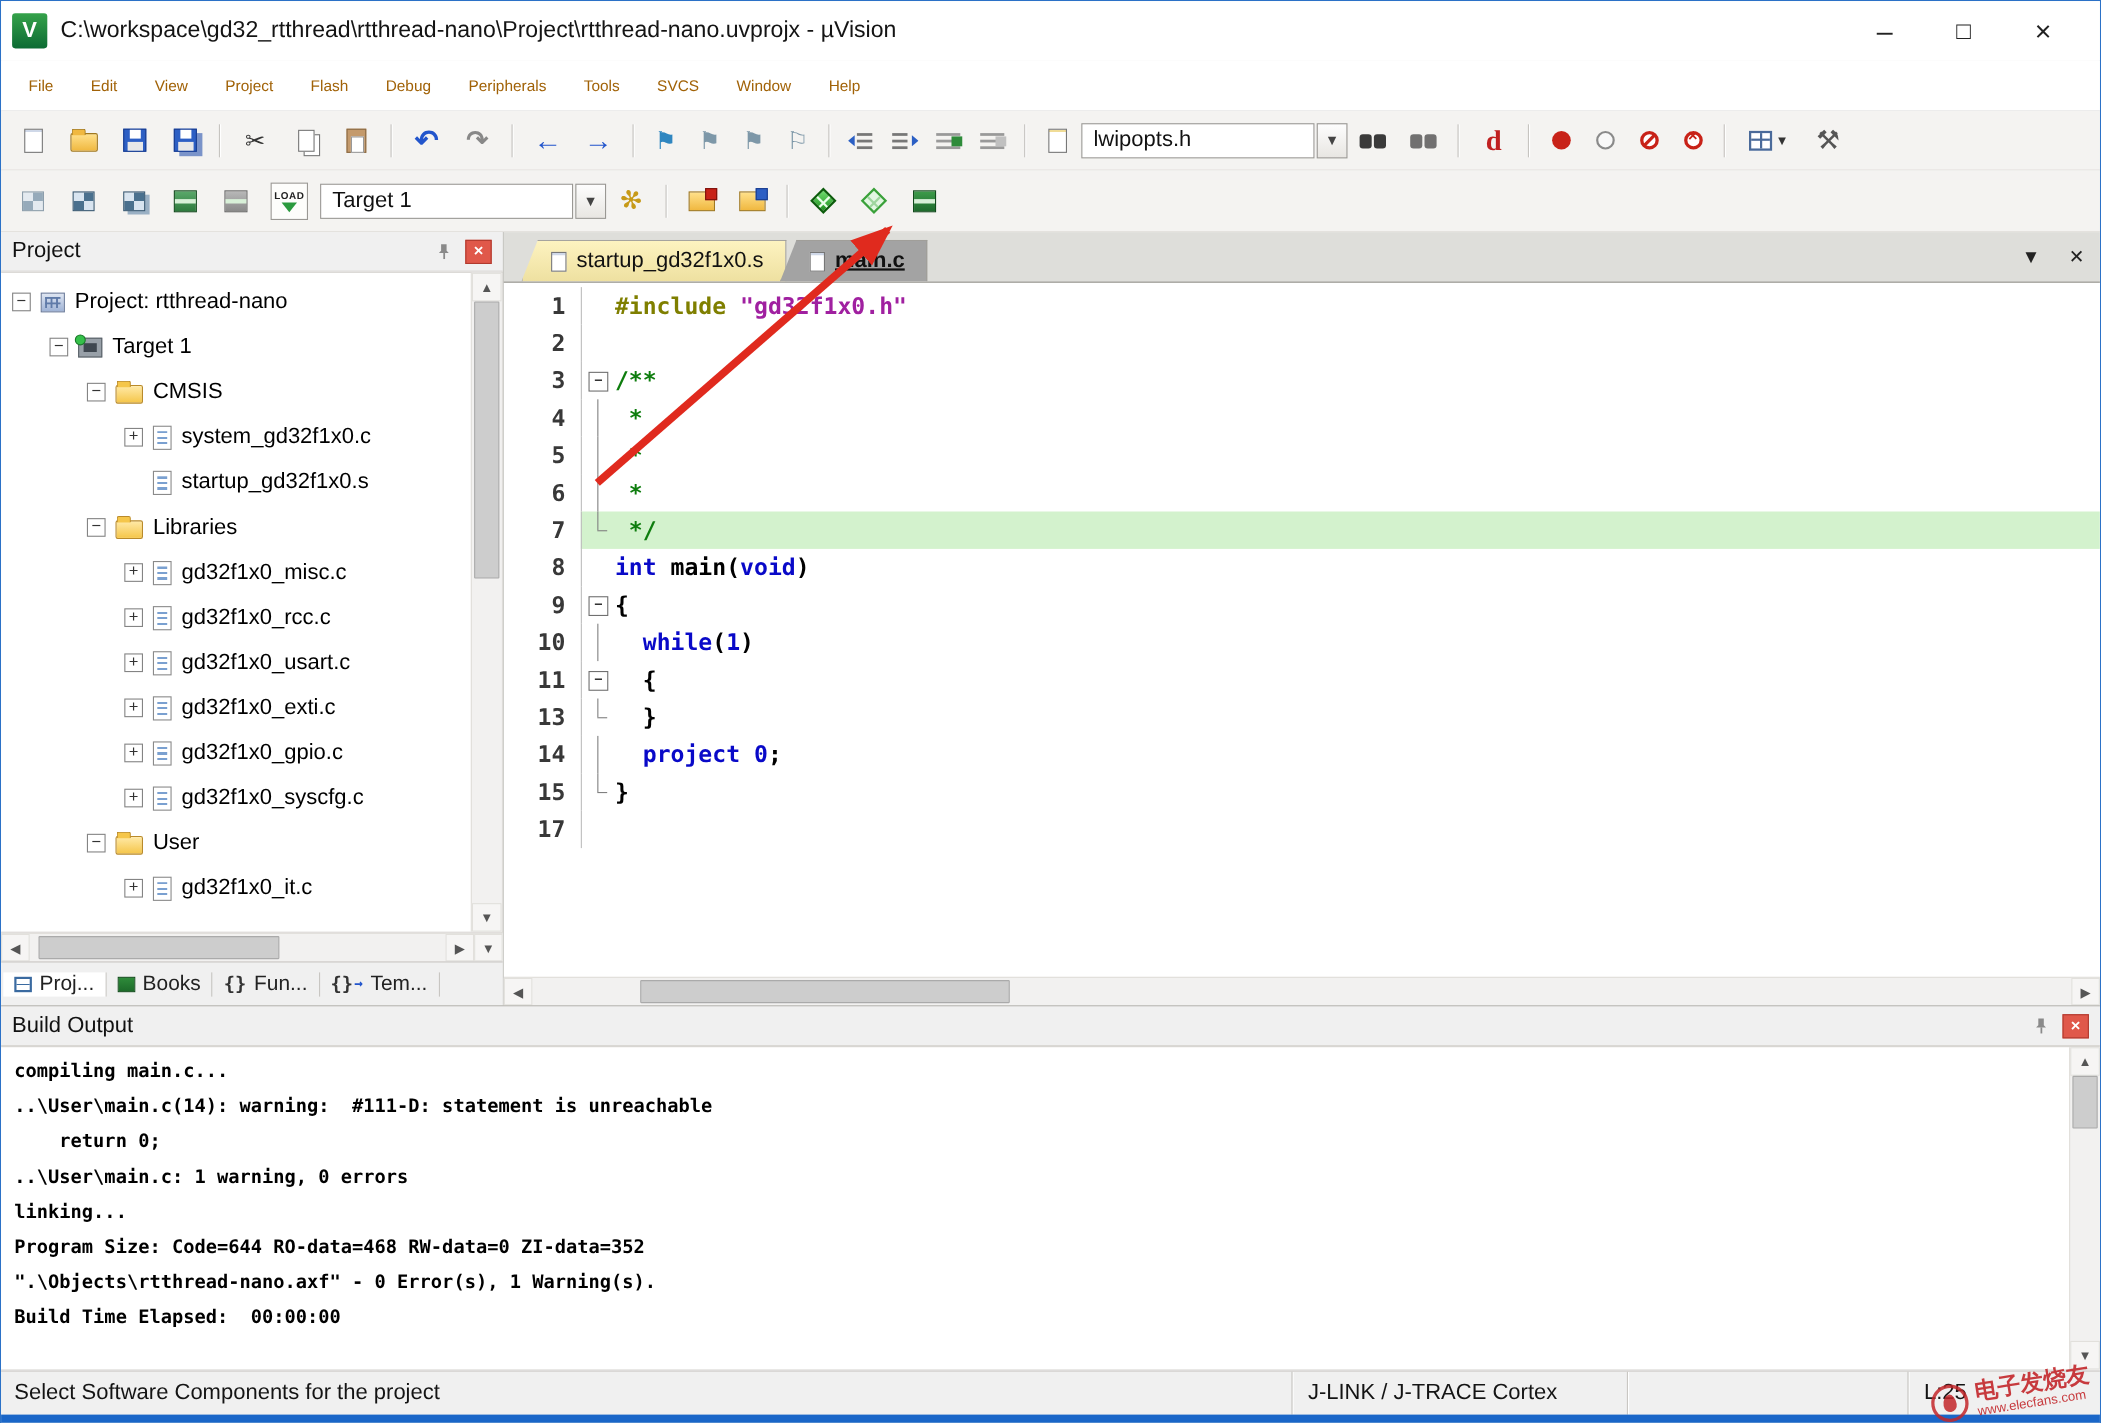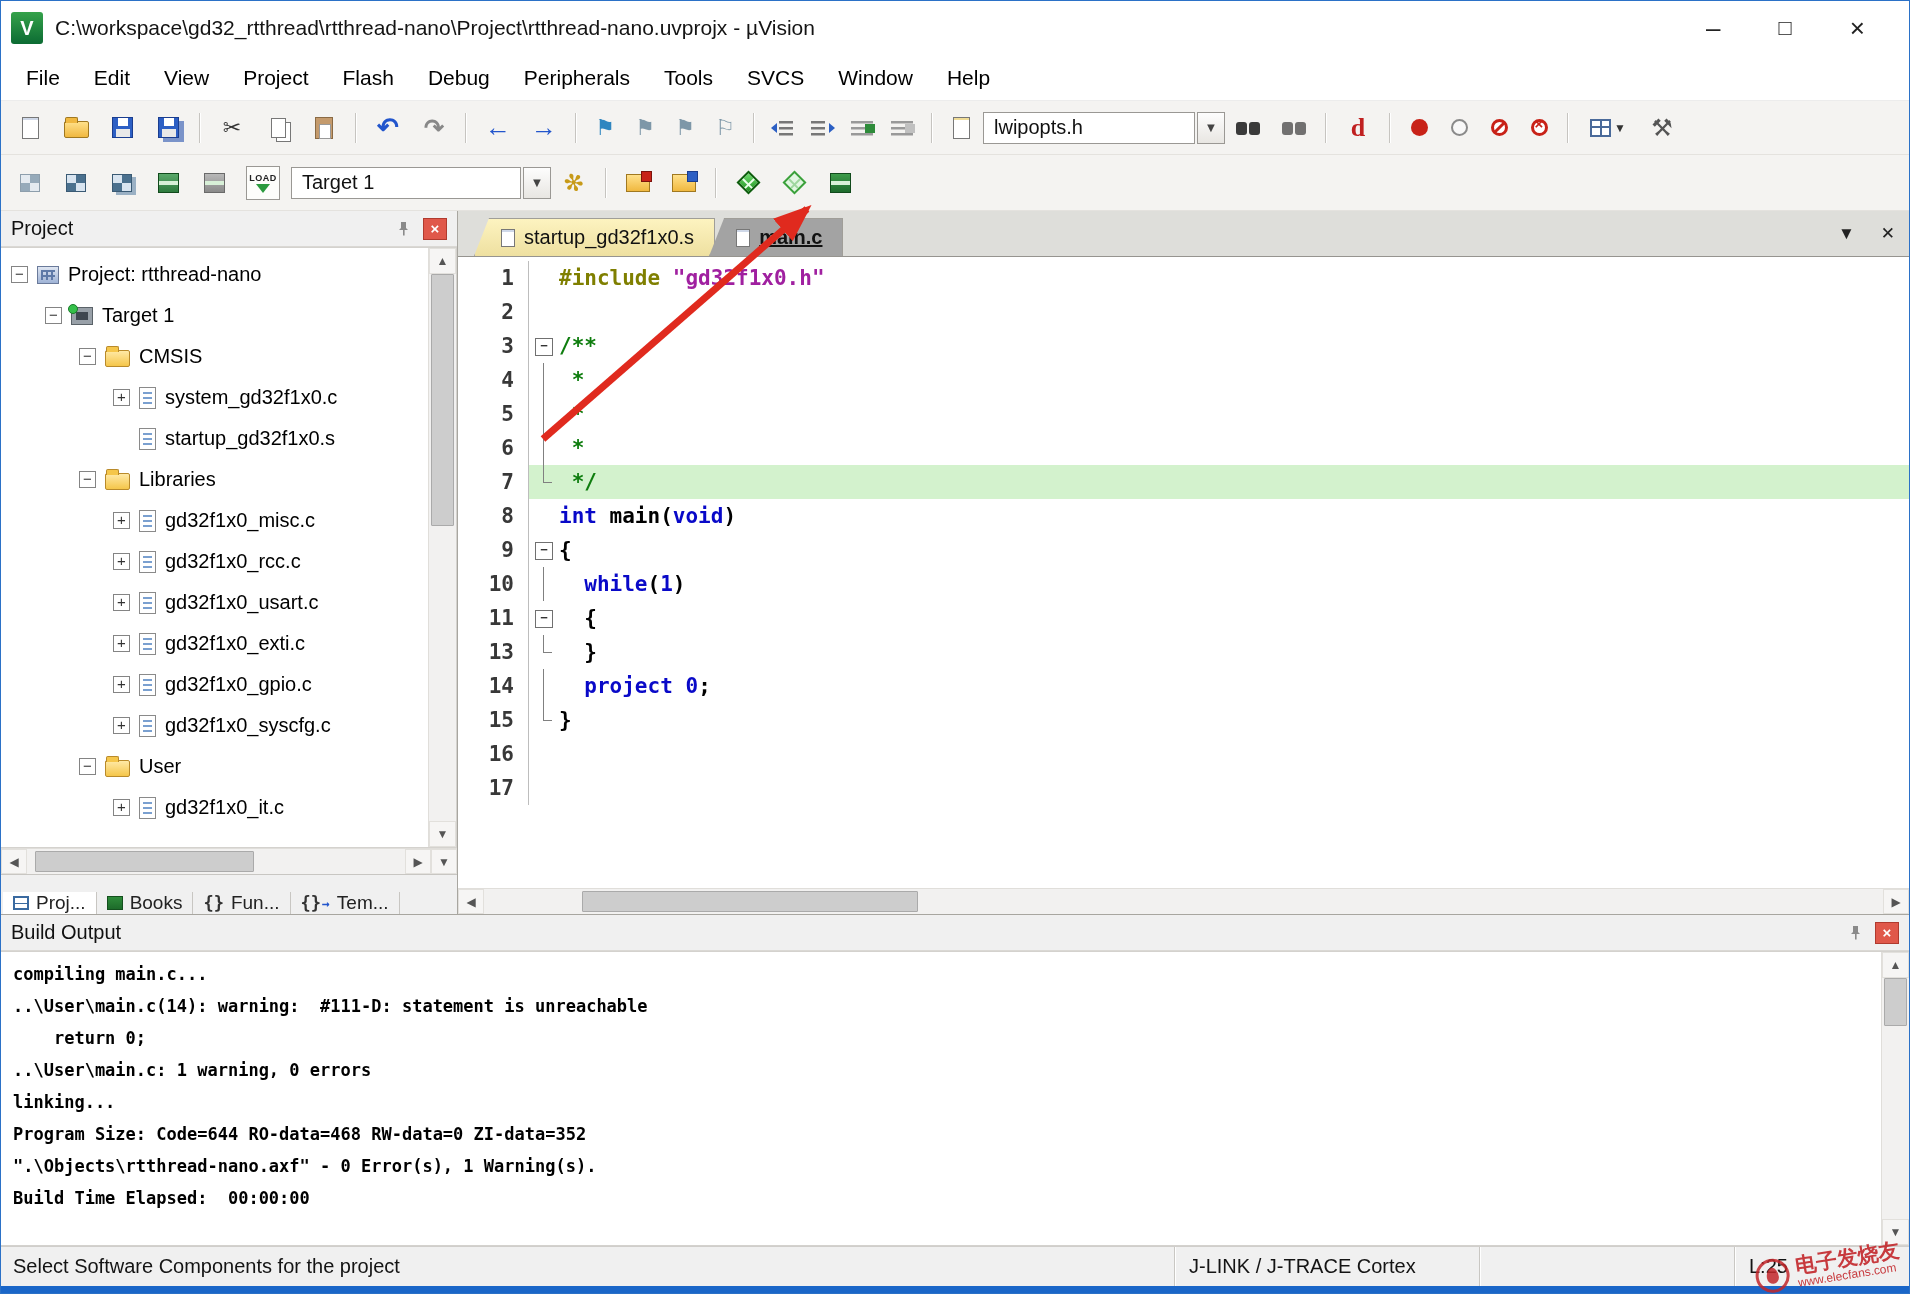--- a/index.html
+++ b/index.html
@@ -10,21 +10,21 @@
   
   .titlebar{height:54px;background:#fff;display:flex;align-items:center;padding:0 10px;flex:none}
   .app-icon{width:32px;height:32px;border-radius:3px;background:linear-gradient(#35a24a,#0c6b33);color:#fff;font-weight:bold;font-size:20px;display:flex;align-items:center;justify-content:center;margin-right:12px;flex:none}
   .title-text{font-size:21px;color:#141414;white-space:nowrap}
   .win-controls{margin-left:auto;display:flex;align-items:center;gap:58px;padding-right:34px;color:#222}
   .wc{font-size:26px;line-height:26px;cursor:default}
   .wc.max{font-size:22px}
 
   
   .menubar{height:46px;background:#fff;display:flex;align-items:center;padding-left:8px;border-bottom:1px solid #ececec;flex:none}
-  .menu-item{padding:0 17px;font-size:21px;color:#000000;height:100%;display:flex;align-items:center}
+  .menu-item{padding:0 17px;font-size:14px;color:#a16207;height:100%;display:flex;align-items:center}
 
   
   .toolbar{background:#f4f3f1;display:flex;align-items:center;padding:0 6px;flex:none;border-bottom:1px solid #e4e2de}
   .tb1{height:54px}
   .tb2{height:56px}
   .tbtn{width:46px;height:42px;display:flex;align-items:center;justify-content:center;font-size:22px;color:#333;position:relative;flex:none}
   .tbtn.narrow{width:40px}
   .tsep{width:2px;height:30px;border-left:1px solid #c6c4c0;border-right:1px solid #fff;margin:0 8px;flex:none}
   .glyph-blue{color:#2255cc;font-weight:bold;font-size:26px}
   .glyph-gray{color:#888;font-weight:bold;font-size:24px}
@@ -110,21 +110,21 @@
   .vscroll{width:28px;flex:none;background:#f2f1f0;border-left:1px solid #e0deda;display:flex;flex-direction:column}
   .sarrow{height:26px;display:flex;align-items:center;justify-content:center;font-size:12px;color:#555;background:#f6f5f4;border:1px solid #e2e0dc;flex:none}
   .sarrow.h{width:26px;height:100%}
   .strack{flex:1;position:relative}
   .sthumb{position:absolute;left:2px;right:2px;background:#cdcdcd;border:1px solid #aaa;border-radius:1px}
   .hscroll{height:26px;flex:none;background:#f2f1f0;border-top:1px solid #e0deda;display:flex}
   .htrack{flex:1;position:relative}
   .hthumb{position:absolute;top:2px;bottom:2px;background:#cdcdcd;border:1px solid #aaa;border-radius:1px}
 
   
-  .btabs{height:40px;background:#f0f0f0;border-top:1px solid #c8c6c2;display:flex;align-items:flex-end;flex:none;padding-left:2px}
+  .btabs{height:40px;background:#f0f0f0;border-top:1px solid #c8c6c2;display:flex;align-items:center;flex:none;padding-left:2px}
   .btab{display:flex;align-items:center;gap:7px;padding:0 10px;font-size:19px;color:#222;border-right:1px solid #c8c6c2}
   .btab.active{background:#fff}
   .bticon{flex:none;display:flex;align-items:center;justify-content:center}
   .bticon.project-tab{width:16px;height:14px;border:2px solid #3a6aa0;background:linear-gradient(#fff 45%,#3a6aa0 45%,#3a6aa0 55%,#fff 0)}
   .bticon.book{width:16px;height:14px;background:linear-gradient(#2e8b3a,#1d6b2a);border:1px solid #14501e;box-shadow:inset 0 0 0 2px #fff0}
   .bticon.braces,.bticon.braces-arrow{font-weight:bold;font-size:17px;color:#333;font-family:"DejaVu Sans Mono",monospace}
   .bticon.braces-arrow::after{content:"→";color:#2255cc;font-size:13px;margin-left:1px}
 
   
   .editor{flex:1;display:flex;flex-direction:column;min-width:0;min-height:0;background:#fff}
@@ -612,27 +612,20 @@
             </span>
           </div>
           <div class="code-row">
             <span class="lnum">15</span>
             <span class="frame">
               <span class="fold fold-end"></span>
               <span class="ctext"><span class="tok-plain">}</span></span>
             </span>
           </div>
           <div class="code-row">
-            <span class="lnum">16</span>
-            <span class="frame">
-              <span class="fold fold-none"></span>
-              <span class="ctext"></span>
-            </span>
-          </div>
-          <div class="code-row">
             <span class="lnum">17</span>
             <span class="frame">
               <span class="fold fold-none"></span>
               <span class="ctext"></span>
             </span>
           </div>
         </div>
       <div class="hscroll">
         <span class="sarrow h">◀</span>
         <span class="htrack">

